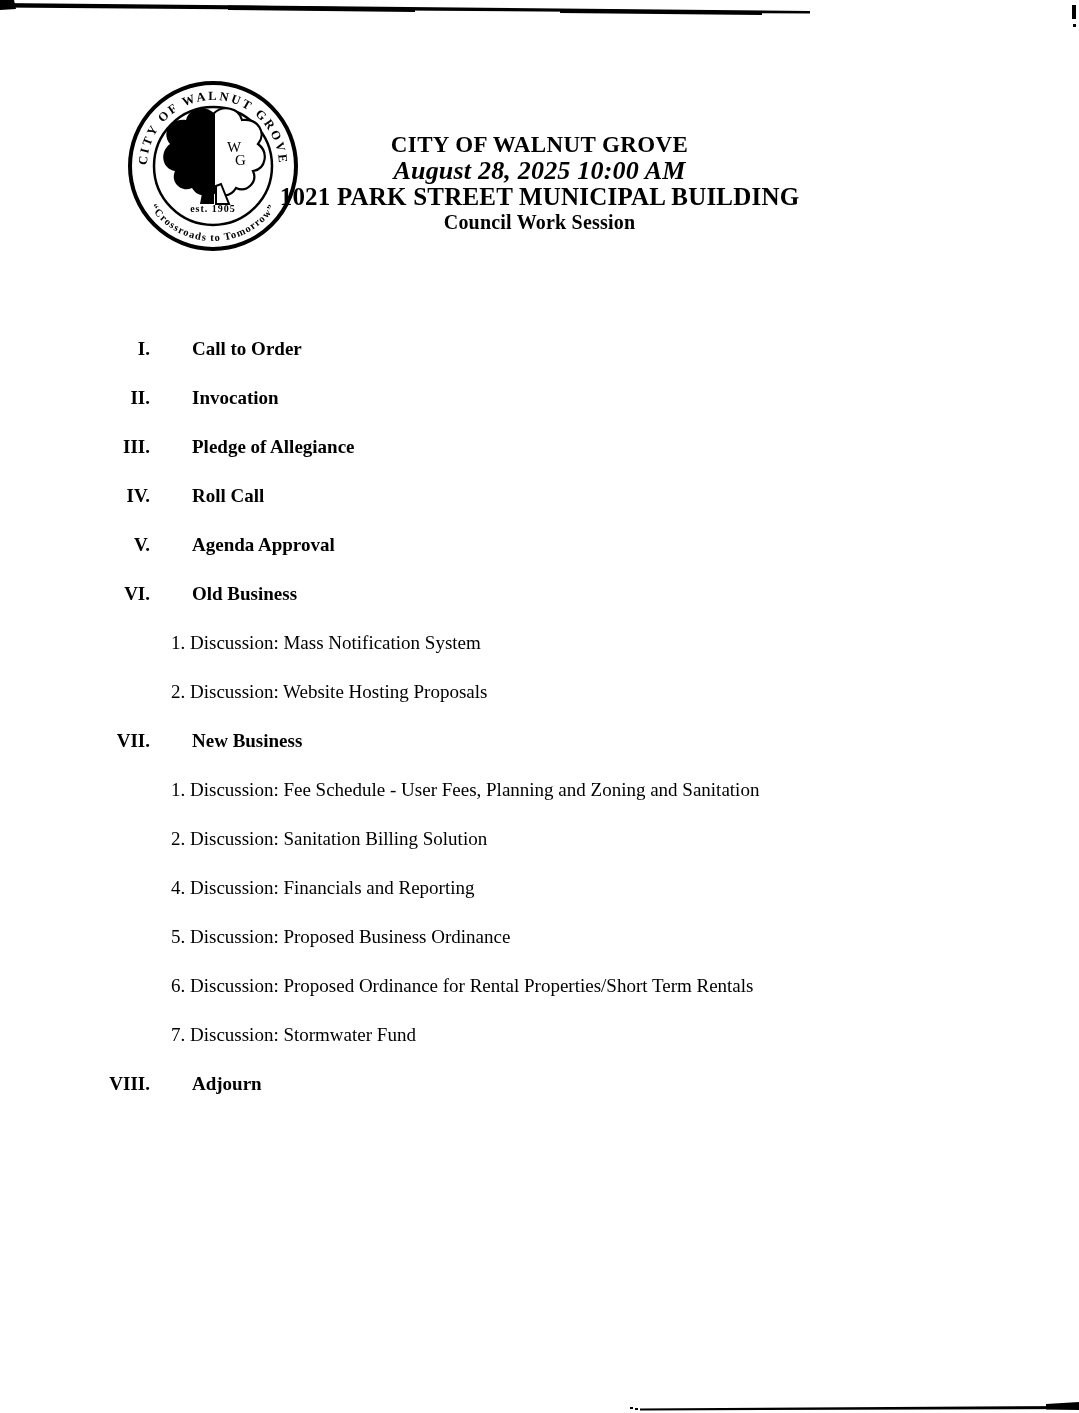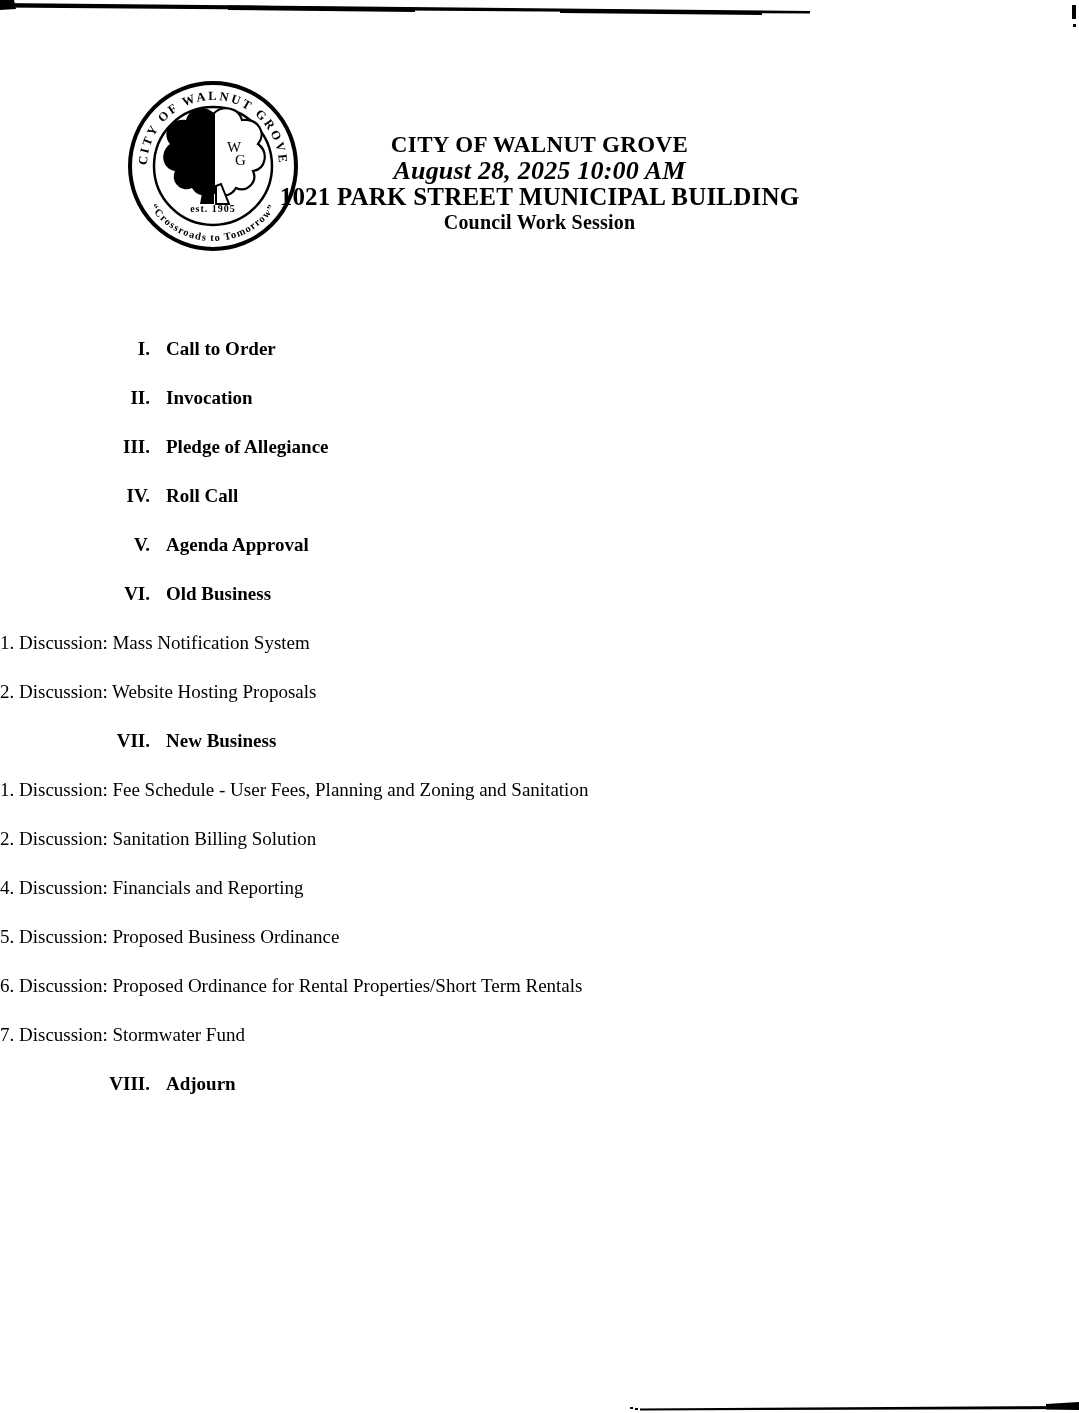--- a/index.html
+++ b/index.html
@@ -61,25 +61,26 @@
     font-size: 19px;
     line-height: 24px;
   }
   .agenda-row .numeral {
     width: 150px;
     text-align: right;
     font-weight: bold;
     flex: 0 0 150px;
   }
   .agenda-row .label {
-    margin-left: 16px;
+    margin-left: 42px;
     font-weight: bold;
   }
   .agenda-subrow {
     height: 49px;
+    padding-left: 171px;
     font-size: 19px;
     line-height: 24px;
     font-weight: normal;
   }
 </style>
 </head>
 <body>
 
 <svg class="artifacts" viewBox="0 0 1079 1413" xmlns="http://www.w3.org/2000/svg">
   <g fill="#000">

